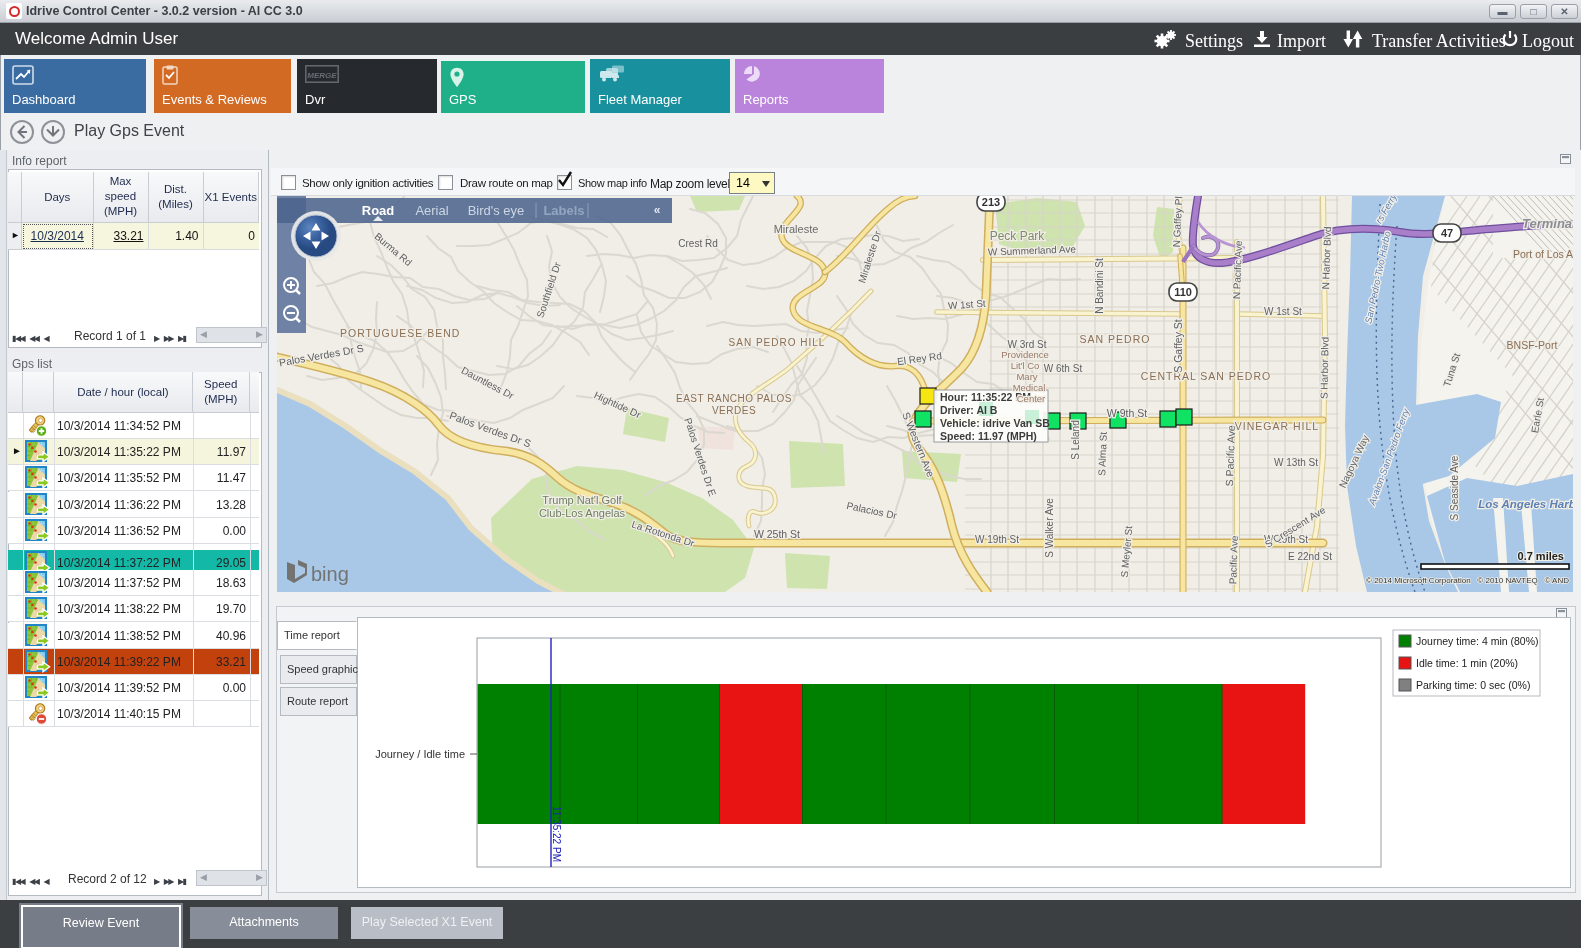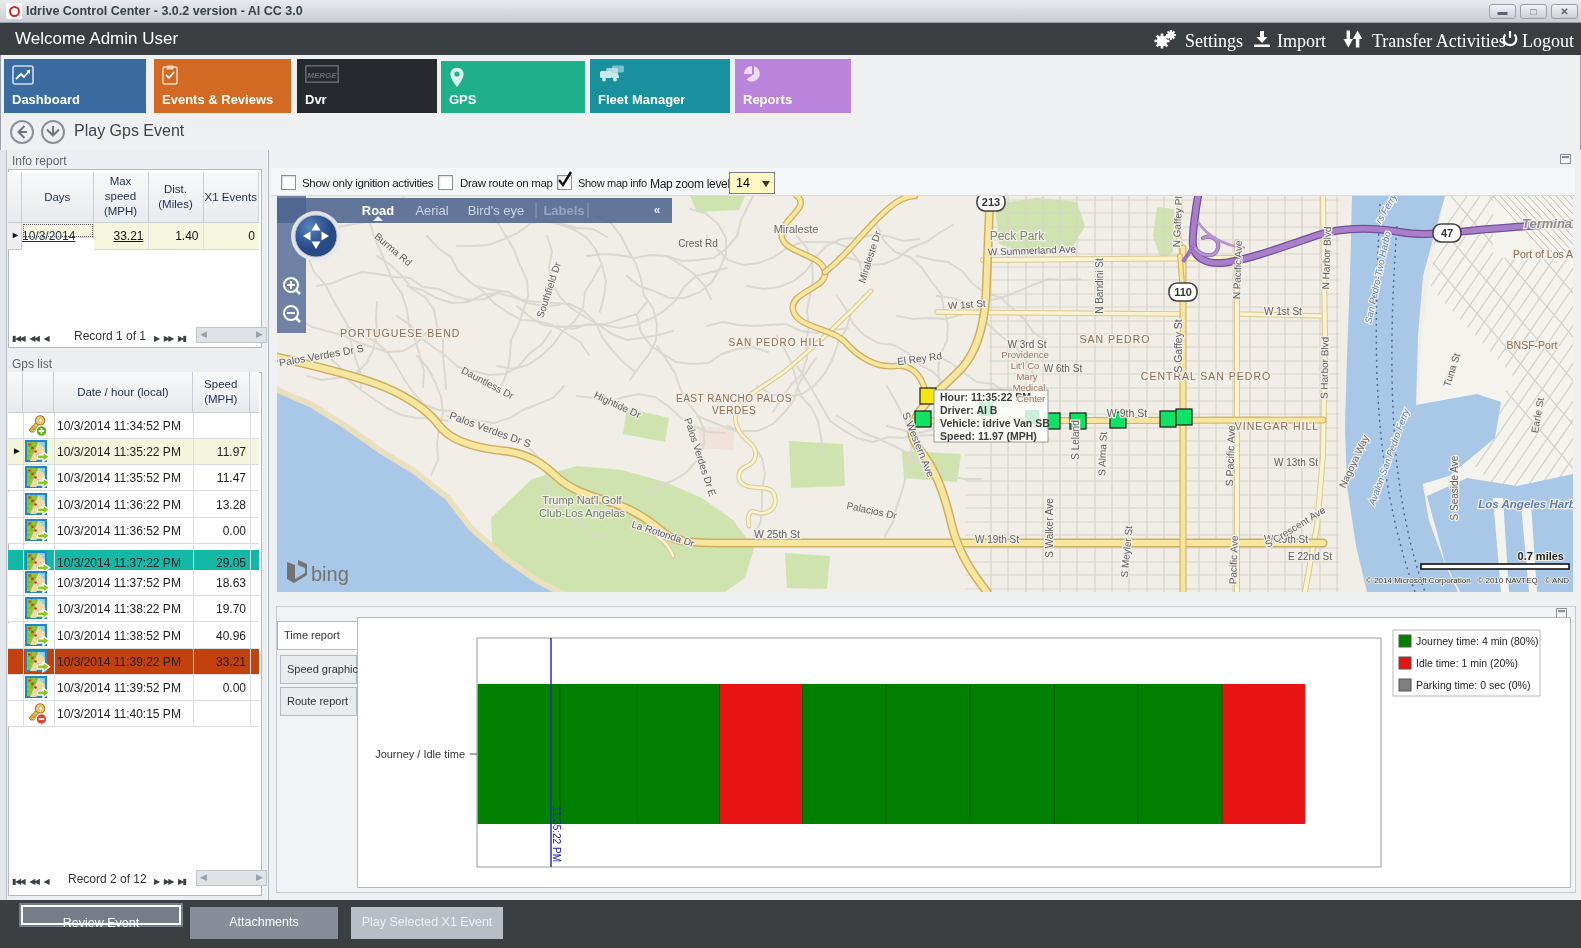--- a/index.html
+++ b/index.html
@@ -6,21 +6,21 @@
 .abs{position:absolute;}
 #titlebar{left:0;top:0;width:1581px;height:23px;background:linear-gradient(#e9ebee,#c9cdd3);border-bottom:1px solid #989ea6;}
 #titlebar .ttl{position:absolute;left:26px;top:4px;font-size:12.5px;font-weight:bold;color:#3c4147;}
 #appicon{position:absolute;left:6px;top:3px;width:16px;height:16px;background:#fff;border-radius:2px;}
 #appicon:before{content:"";position:absolute;left:2.5px;top:2.5px;width:7px;height:7px;border:2px solid #d42a2a;border-radius:50%;}
 .winbtn{position:absolute;top:4px;width:27px;height:15px;background:linear-gradient(#f2f3f5,#ccd0d6);border:1px solid #9aa0aa;border-radius:3px;color:#5a6270;font-size:10px;font-weight:bold;text-align:center;line-height:13px;}
 #welcome{left:0;top:23px;width:1581px;height:32px;background:#3b3e41;color:#fff;}
 #welcome .wt{position:absolute;left:15px;top:6px;font-size:17px;}
 .wmenu{position:absolute;top:8px;font-size:18px;color:#fff;font-family:Liberation Serif, serif;}
 .tile{position:absolute;top:59px;height:54px;color:#fff;}
-.tile .tlab{position:absolute;left:8px;bottom:6px;font-size:13px;font-weight:bold;}
+.tile .tlab{position:absolute;left:8px;bottom:6px;font-size:13px;font-weight:normal;}
 .tile svg{position:absolute;left:8px;top:6px;}
 #playhdr{left:0;top:113px;width:1313px;height:37px;}
 .circ{position:absolute;top:7px;width:24px;height:24px;border:2px solid #8d9299;border-radius:50%;color:#70757c;text-align:center;}
 #playhdr .pt{position:absolute;left:74px;top:9px;font-size:16px;color:#3f4348;}
 .panelcap{position:absolute;font-size:12px;color:#5f646b;}
 .grpbox{position:absolute;background:#fff;border:1px solid #b4bac1;}
 .hdrcell{position:absolute;background:linear-gradient(#f8f9fa,#e8eaee);border-right:1px solid #c8cdd4;border-bottom:1px solid #c8cdd4;color:#1f2b4d;font-size:11.5px;text-align:center;white-space:nowrap;}
 .rmark{position:absolute;left:4px;top:6px;color:#111;font-size:10px;}
 .grow{position:absolute;left:0px;width:251px;border-bottom:1px solid #dadde1;}
 .gic{position:absolute;left:17px;top:1px;}
@@ -131,21 +131,21 @@
         <rect x="2" y="6" width="12" height="7" rx="1.5"></rect>
         <path d="M14,8 L19,8 L21,11 L21,13 L14,13 Z"></path>
         <circle cx="6" cy="14.5" r="2"></circle>
         <circle cx="17" cy="14.5" r="2"></circle>
         <rect x="8" y="3" width="12" height="7" rx="1.5" opacity="0.75"></rect>
         <rect x="14" y="0.5" width="12" height="7" rx="1.5" opacity="0.55"></rect>
       </g>
     </svg>
   <div class="tlab">Fleet Manager</div>
   </div>
-<div class="tile" style="left:735px;width:116px;background:#bb84dc;">
+<div class="tile" style="left:735px;width:149px;background:#bb84dc;">
   <svg width="20" height="20" viewBox="0 0 20 20">
       <g fill="#ecdcf8">
         <path d="M9,1 A8,8 0 0 0 1,9 L9,9 Z"></path>
         <path d="M11,1 A8,8 0 1 1 3.4,14.6 L11,9 Z"></path>
       </g>
     </svg>
   <div class="tlab">Reports</div>
   </div>
 
 <div class="abs" id="playhdr">
@@ -173,21 +173,21 @@
   <div class="hdrcell" style="left:0px;top:0px;width:14px;height:51px;"></div>
   <div class="hdrcell" style="left:14px;top:0px;width:71.5px;height:51px;line-height:51px;">Days</div>
   <div class="hdrcell" style="left:85.5px;top:0px;width:55px;height:51px;padding-top:2px;line-height:15px;">Max<br>speed<br>(MPH)</div>
   <div class="hdrcell" style="left:140.5px;top:0px;width:55px;height:51px;padding-top:10px;line-height:15px;">Dist.<br>(Miles)</div>
   <div class="hdrcell" style="left:195.5px;top:0px;width:55.5px;height:51px;line-height:51px;">X1 Events</div>
 </div>
 <div class="abs" style="left:8px;top:223px;width:251px;height:27px;font-size:12px;">
   <div class="abs" style="left:0;top:0;width:14px;height:27px;background:#eceef1;border-right:1px solid #c8cdd4;border-bottom:1px solid #c8cdd4;">
       <span style="position:absolute;left:3px;top:7px;font-size:9px;color:#111;">►</span>
     </div>
-  <div class="abs" style="left:14px;top:0;width:71.5px;height:15px;background:#f6f6df;border-right:1px solid #d8dbe0;border-bottom:1px solid #d8dbe0;outline:1px dotted #555;outline-offset:-2px;text-align:left;line-height:26px;"><span style="text-decoration:underline;color:#1a2c50;">10/3/2014</span></div>
+  <div class="abs" style="left:14px;top:0;width:71.5px;height:27px;background:#f6f6df;border-right:1px solid #d8dbe0;border-bottom:1px solid #d8dbe0;outline:1px dotted #555;outline-offset:-2px;text-align:center;line-height:26px;"><span style="text-decoration:underline;color:#1a2c50;">10/3/2014</span></div>
   <div class="abs" style="left:85.5px;top:0;width:55px;height:27px;background:#f6f6df;border-right:1px solid #d8dbe0;border-bottom:1px solid #d8dbe0;text-align:right;line-height:26px;"><span style="text-decoration:underline;color:#111;padding-right:4px;">33.21</span></div>
   <div class="abs" style="left:140.5px;top:0;width:55px;height:27px;background:#f6f6df;border-right:1px solid #d8dbe0;border-bottom:1px solid #d8dbe0;text-align:right;line-height:26px;"><span style="padding-right:4px;color:#111;">1.40</span></div>
   <div class="abs" style="left:195.5px;top:0;width:55.5px;height:27px;background:#f6f6df;border-bottom:1px solid #d8dbe0;text-align:right;line-height:26px;"><span style="padding-right:4px;color:#111;">0</span></div>
 </div>
 <div class="navbar" style="left:10px;top:326px;width:250px;">
   <span style="position:absolute;left:2px;top:4px;"><span class="navg">▮◀◀</span><span class="navg" style="margin-left:5px;">◀◀</span><span class="navg" style="margin-left:5px;">◀</span></span>
   <span style="position:absolute;left:64px;top:3px;">Record 1 of 1</span>
   <span style="position:absolute;left:144px;top:4px;"><span class="navg">▶</span><span class="navg" style="margin-left:5px;">▶▶</span><span class="navg" style="margin-left:5px;">▶▮</span></span>
   <div class="sbar" style="left:186px;top:1px;width:71px;">
       <span class="sbtn" style="left:3px;">◀</span>
@@ -974,15 +974,15 @@
   <rect x="1393" y="630" width="147" height="66" fill="#fff" stroke="#b5bac0"></rect>
   <rect x="1399" y="635" width="12" height="12" fill="#008000" stroke="#555"></rect>
   <text x="1416" y="645" font-size="10.5" fill="#222">Journey time: 4 min (80%)</text>
   <rect x="1399" y="657" width="12" height="12" fill="#e81313" stroke="#555"></rect>
   <text x="1416" y="667" font-size="10.5" fill="#222">Idle time: 1 min (20%)</text>
   <rect x="1399" y="679" width="12" height="12" fill="#808080" stroke="#555"></rect>
   <text x="1416" y="689" font-size="10.5" fill="#222">Parking time: 0 sec (0%)</text>
 </svg>
 
 <div class="abs" style="left:0px;top:900px;width:1581px;height:48px;background:#3c3f42;"></div>
-<div class="btn" style="left:21px;width:160px;top:905px;height:20px;background:#767c88;border:2px solid #fff;box-shadow:0 0 0 2px #767c88;line-height:32px;">Review Event</div>
+<div class="btn" style="left:21px;width:160px;top:905px;height:44px;background:#767c88;border:2px solid #fff;box-shadow:0 0 0 2px #767c88;line-height:32px;">Review Event</div>
 <div class="btn" style="left:190px;width:148px;background:#878d99;">Attachments</div>
 <div class="btn" style="left:351px;width:152px;background:#b9bdc5;color:#eef0f3;">Play Selected X1 Event</div>
 
 </body></html>

